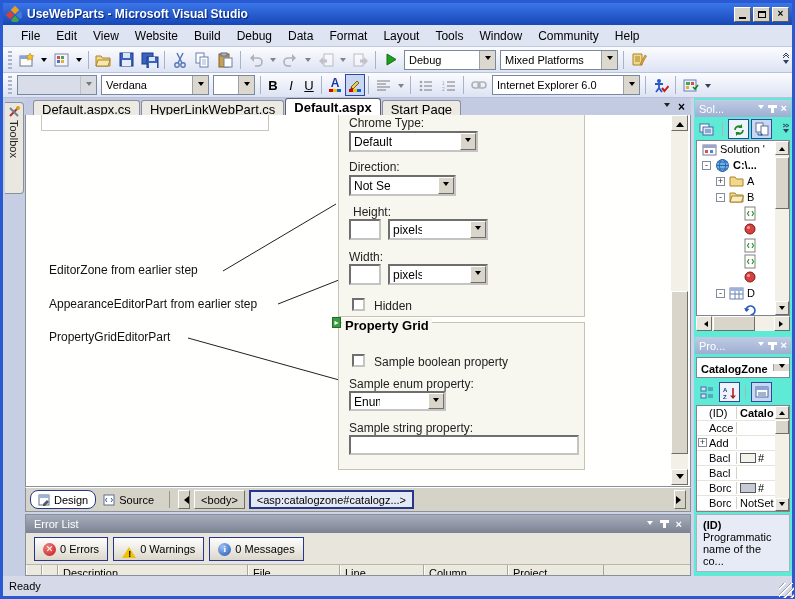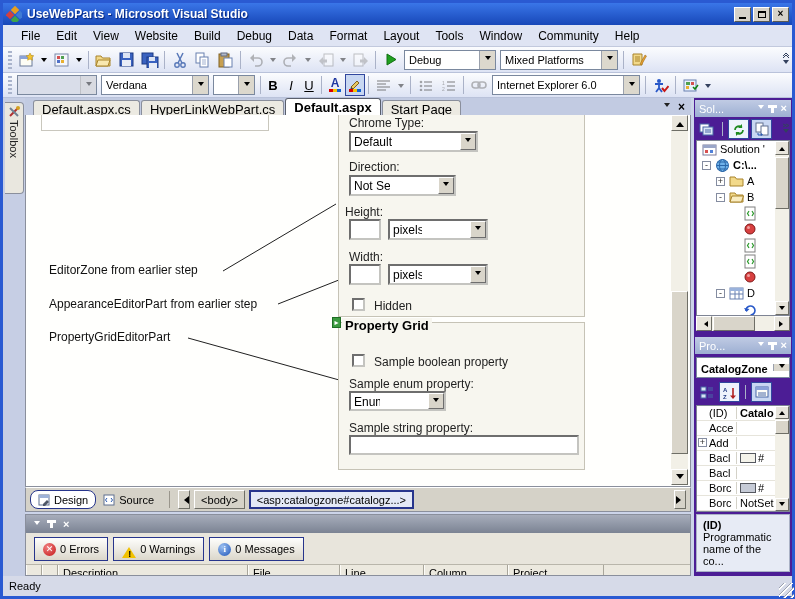--- a/index.html
+++ b/index.html
@@ -112,21 +112,21 @@
     font-size:9px;font-weight:bold;line-height:13px;text-align:center;}
   .ico-warn{width:0;height:0;border:7px solid transparent;border-bottom:11px solid #f2c200;position:relative;}
   .ico-warn i{position:absolute;left:-1px;top:2px;font-style:normal;font-weight:bold;font-size:9px;color:#000;}
   .ico-info{width:13px;height:13px;border-radius:50%;background:radial-gradient(circle at 35% 30%,#9ec2f2,#1b52b8);color:#fff;
     font-size:9px;font-weight:bold;line-height:13px;text-align:center;font-family:"Liberation Serif",serif;}
   .el-cols{display:flex;height:16px;background:#ece9df;border-top:1px solid #b9b6ab;}
   .el-col{border-right:1px solid #a9a69b;border-left:1px solid #fdfcf8;padding:2px 4px;font-size:11px;
     white-space:nowrap;overflow:hidden;}
 
   
-  .rightcol{position:absolute;left:691px;right:0;top:0;bottom:0;background:#4c1d95;}
+  .rightcol{position:absolute;left:691px;right:0;top:0;bottom:0;background:#5eead4;}
   .tw-header{position:absolute;left:1px;right:1px;height:17px;background:linear-gradient(#c0cbe4,#9dafd2);
     display:flex;align-items:center;padding:0 4px;color:#fff;}
   .tw-title{flex:1;font-size:11px;white-space:nowrap;overflow:hidden;}
   .tw-icons{display:flex;gap:7px;align-items:center;}
   .pin{width:3px;height:8px;background:#fff;position:relative;}
   .pin:before{content:"";position:absolute;left:-3px;top:0;width:9px;height:3px;background:#fff;}
   .xglyph{color:#fff;font-weight:bold;font-size:11px;line-height:11px;}
   .tool-ico{width:21px;height:20px;display:flex;align-items:center;justify-content:center;}
   .tool-ico.sel{border:1px solid #31479e;background:#c8d7f2;}
   .tool-ico.framed{border:1px solid #31479e;background:#eef3fc;}
@@ -490,21 +490,21 @@
         </div>
 
         <div class="fldlabel" style="left:323px;top:45px;">Direction:</div>
         <div class="ctl ctl-combo" style="left:323px;top:60px;width:107px;height:21px;">
           <span class="ctext">Not Set</span>
           <span class="dd">
               <span class="ddarr" style="margin-top:0;"></span>
             </span>
         </div>
 
-        <div class="fldlabel" style="left:319px;top:90px;">Height:</div>
+        <div class="fldlabel" style="left:327px;top:90px;">Height:</div>
         <div class="ctl" style="left:323px;top:104px;width:32px;height:21px;"></div>
         <div class="ctl ctl-combo" style="left:362px;top:104px;width:100px;height:21px;">
           <span class="ctext">pixels</span>
           <span class="dd">
               <span class="ddarr" style="margin-top:0;"></span>
             </span>
         </div>
 
         <div class="fldlabel" style="left:323px;top:135px;">Width:</div>
         <div class="ctl" style="left:323px;top:149px;width:32px;height:21px;"></div>
@@ -575,20 +575,21 @@
         <span class="tag-btn selected">
             <span>&lt;asp:catalogzone#catalogz...&gt;</span>
           </span>
         <span class="mini-nav" style="margin-left:auto;">
             <span class="arr-rt" style="margin-left:0;"></span>
           </span>
       </div>
 
       <div class="errorlist">
         <div class="el-header">
+          <span class="el-title">Error List</span>
           <span class="el-hicons">
             <span class="ddarr" style="border-top-color:#fff;margin-top:0;"></span>
             <span class="pin"></span>
             <span class="xglyph">×</span>
           </span>
         </div>
         <div class="el-buttons">
           <span class="el-btn">
             <span class="ico-error">✕</span>
             <span>0 Errors</span>

